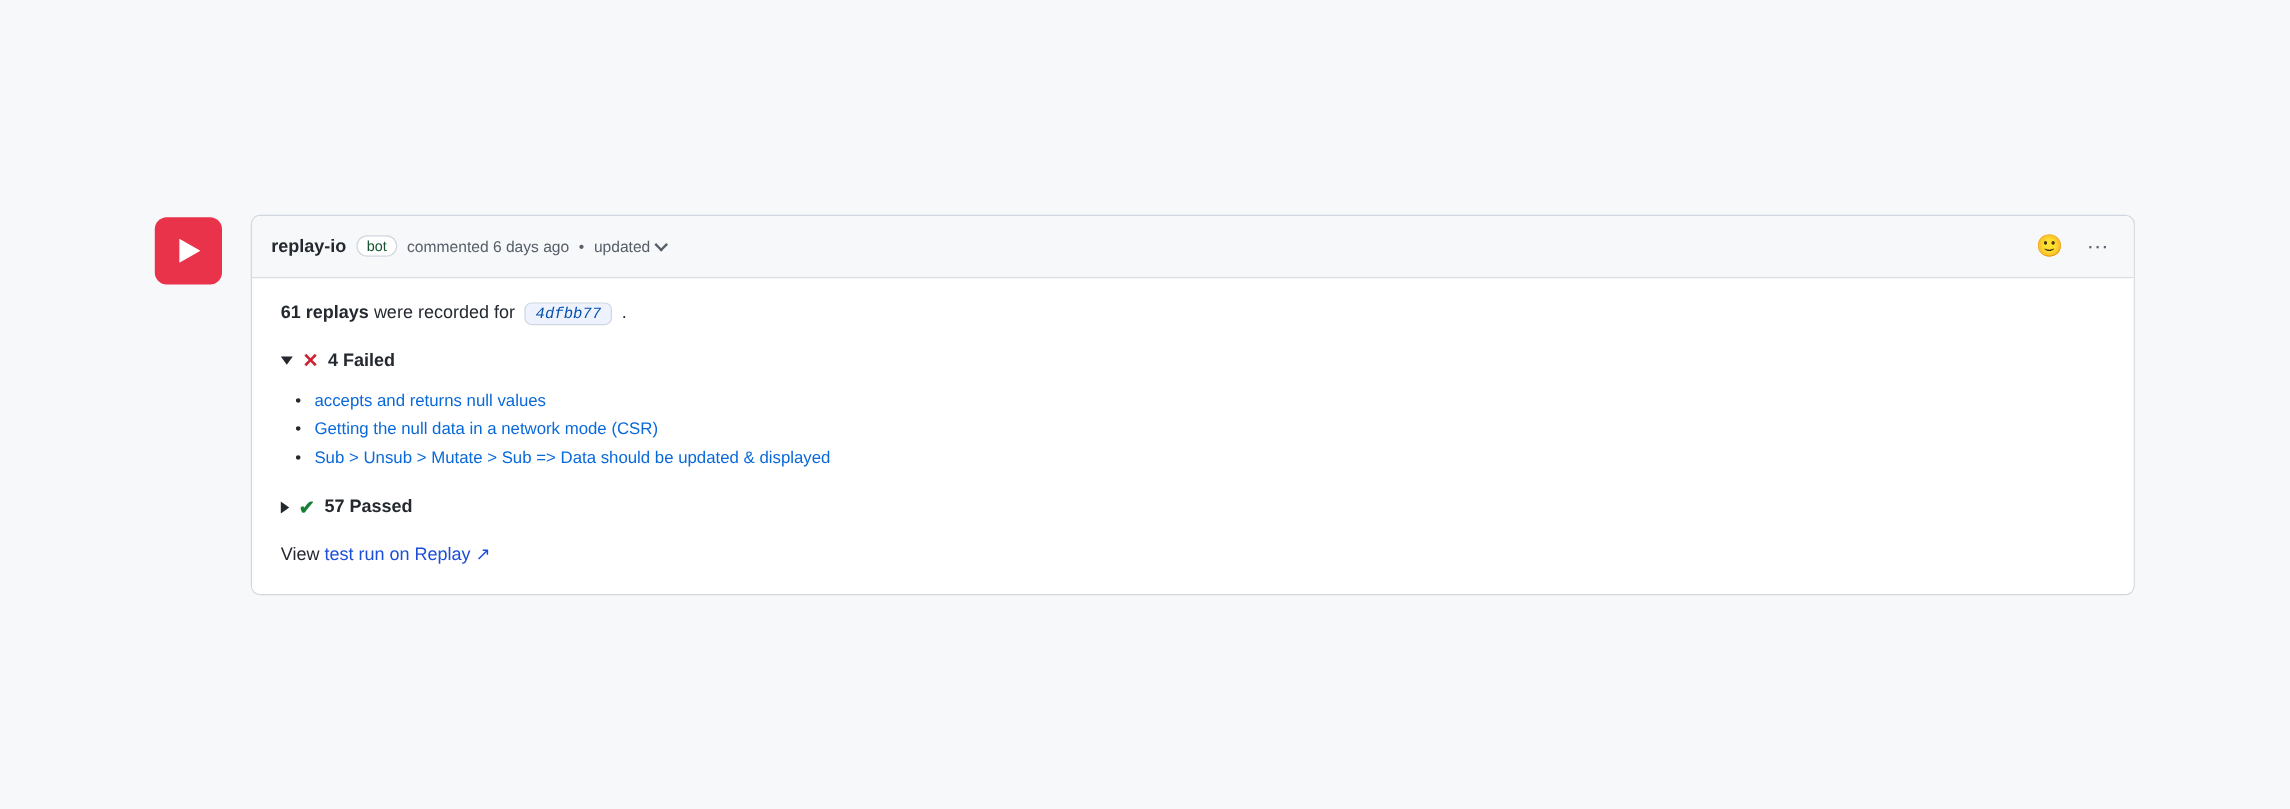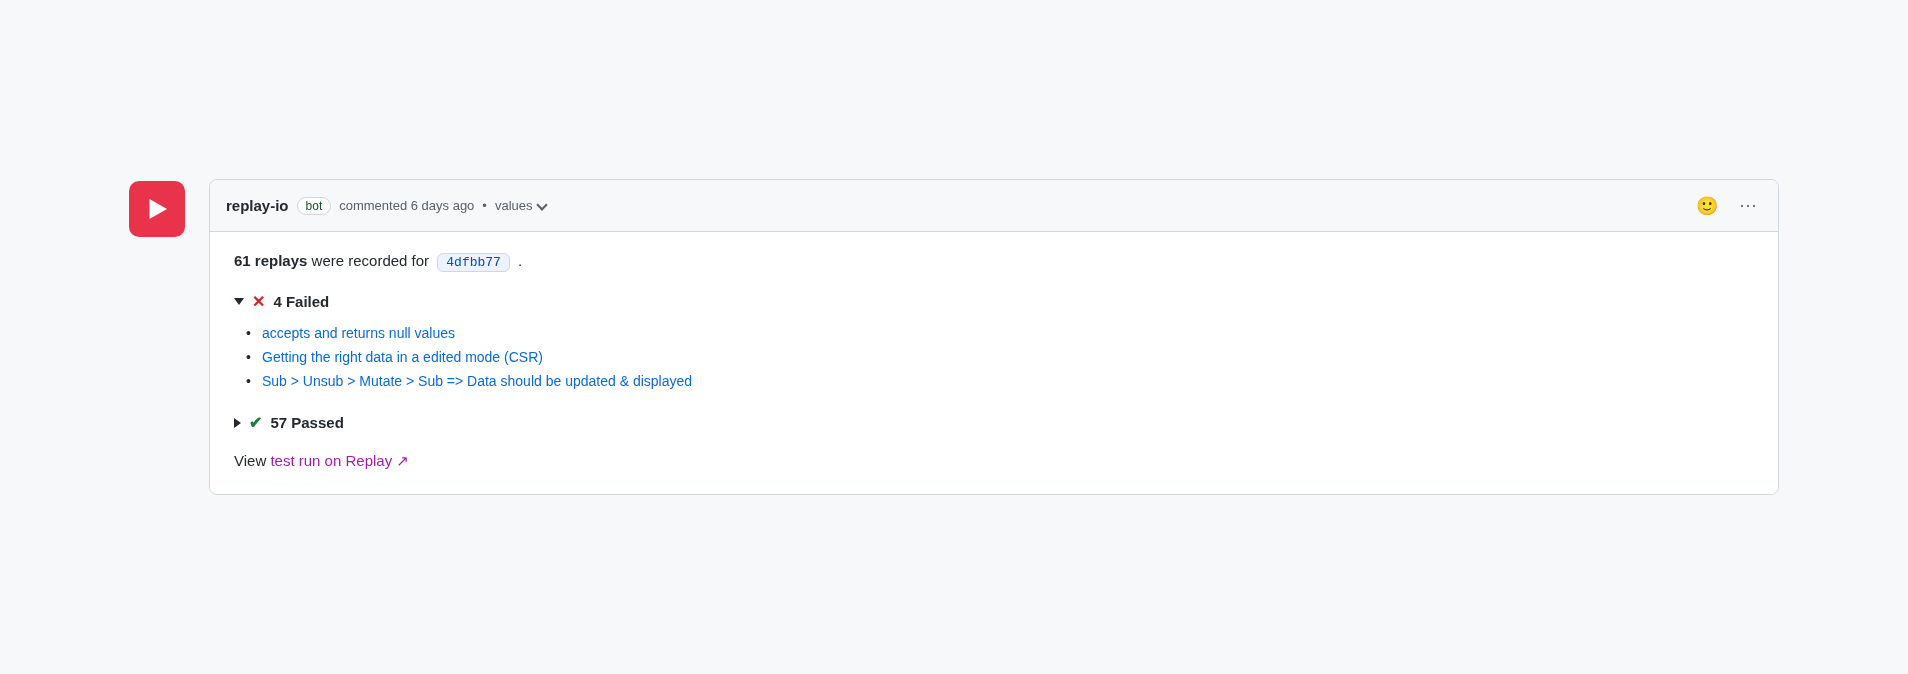--- a/index.html
+++ b/index.html
@@ -134,20 +134,21 @@
     .commit-badge {
       display: inline-block;
       background: #eef2ff;
       border: 1px solid #d0d7de;
       border-radius: 6px;
       padding: 1px 8px;
       font-size: 13px;
       font-family: "SFMono-Regular", Consolas, "Liberation Mono", Menlo, monospace;
       color: #0550ae;
       margin: 0 4px;
+      font-style: italic;
     }
     .section {
       margin-bottom: 20px;
     }
     .section-header {
       display: flex;
       align-items: center;
       gap: 8px;
       font-size: 15px;
       font-weight: 600;
@@ -199,21 +200,21 @@
     .test-list li a {
       color: #0969da;
       text-decoration: none;
     }
     .view-line {
       font-size: 15px;
       color: #24292f;
       margin-top: 8px;
     }
     .view-line a {
-      color: #a21caf;
+      color: #1d4ed8;
       text-decoration: none;
     }
   </style>
 </head>
 <body>
 
 <div class="outer-container">
   <div class="avatar-col">
     <div class="avatar">
       <svg viewBox="0 0 24 24" fill="white">
@@ -223,21 +224,21 @@
   </div>
 
   <div class="comment-box">
     <div class="comment-header">
       <div class="header-left">
         <span class="username">replay-io</span>
         <span class="bot-badge">bot</span>
         <span class="comment-meta">commented 6 days ago</span>
         <span class="comment-meta">•</span>
         <button class="edited-btn">
-          <span>values</span>
+          <span>updated</span>
           <span class="chevron-down"></span>
         </button>
       </div>
       <div class="header-right">
         <button class="emoji-btn">
           <span>🙂</span>
         </button>
         <button class="more-btn">
           <span>···</span>
         </button>
@@ -256,21 +257,21 @@
         <div class="section-header">
           <span class="triangle-down"></span>
           <span class="x-icon">✕</span>
           <span>4 Failed</span>
         </div>
         <ul class="test-list">
           <li>
             <a href="#">accepts and returns null values</a>
           </li>
           <li>
-            <a href="#">Getting the right data in a edited mode (CSR)</a>
+            <a href="#">Getting the null data in a network mode (CSR)</a>
           </li>
           <li>
             <a href="#">Sub &gt; Unsub &gt; Mutate &gt; Sub =&gt; Data should be updated &amp; displayed</a>
           </li>
         </ul>
       </div>
 
       <div class="section">
         <div class="section-header">
           <span class="triangle-right"></span>

